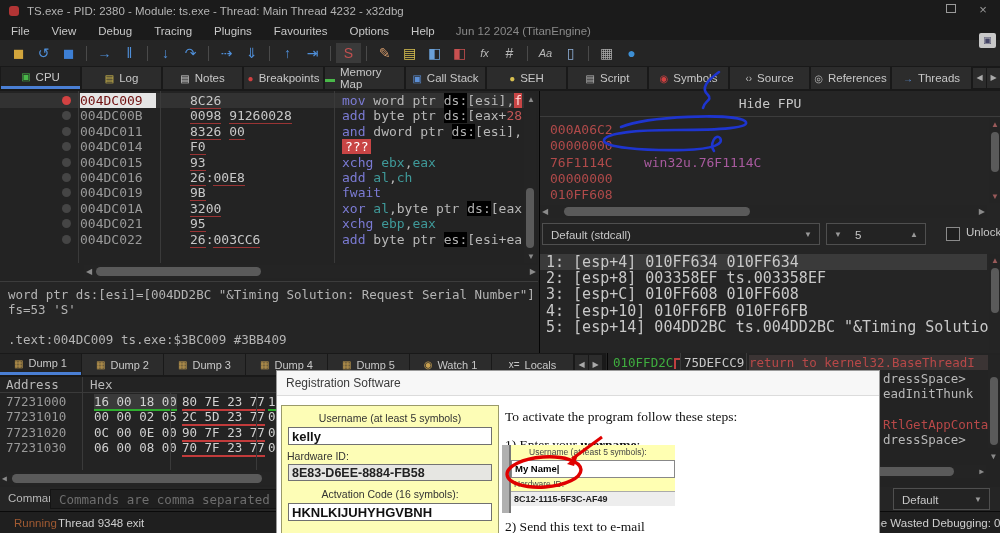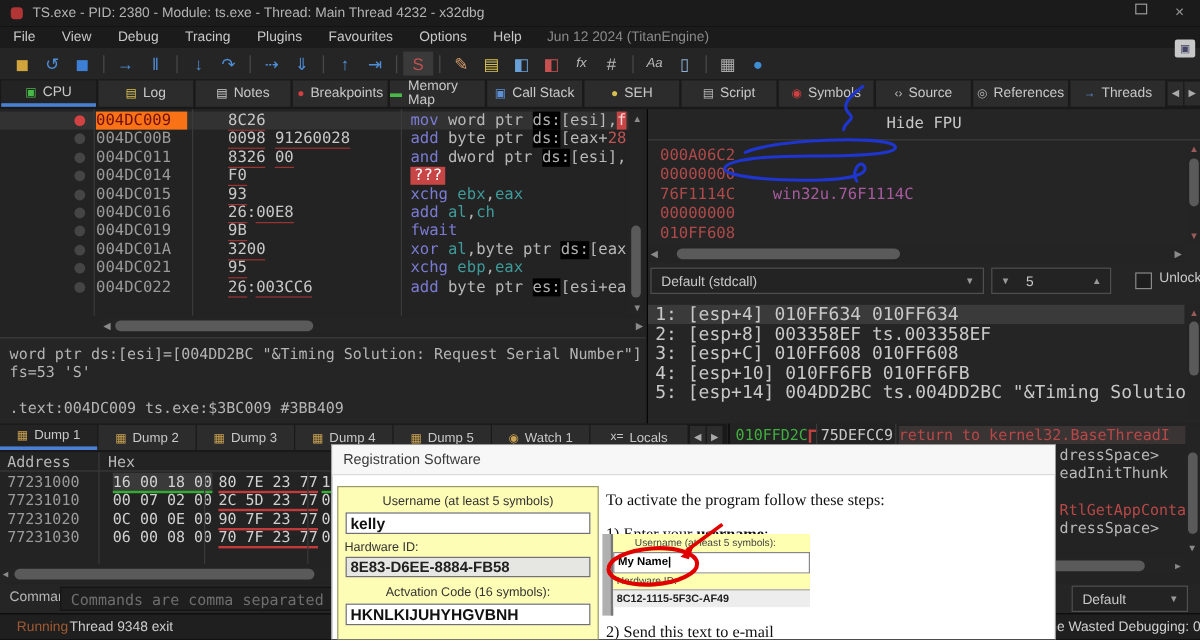--- a/index.html
+++ b/index.html
@@ -42,21 +42,21 @@
           text-align:center;line-height:20px;margin-left:1px;}
 
   
   #disasm{position:absolute;left:0;top:91px;width:538px;height:262px;background:#232323;}
   .vline{position:absolute;top:0;width:1px;background:#3a3a3a;}
   .drow{position:relative;height:15.4px;font-size:13px;}
   .drow.sel{background:#323232;}
   .ddot{position:absolute;left:62px;top:3px;width:9px;height:9px;border-radius:50%;background:#454545;}
   .ddot.bp{background:#d24242;}
   .daddr{position:absolute;left:80px;top:0;width:76px;color:#9a9a9a;}
-  .drow.sel .daddr{background:#f97316;color:#701010;}
+  .drow.sel .daddr{background:#e5e5e5;color:#701010;}
   .dbytes{position:absolute;left:190px;top:0;white-space:pre;color:#c8c8c8;}
   .bseg{border-bottom:1px solid #9a3434;}
   .dinstr{position:absolute;left:342px;top:0;white-space:pre;}
   .tok-mn{color:#7b7bd4;} .tok-reg{color:#3f9a9a;} .tok-num{color:#c05555;}
   .tok-seg{background:#000;color:#b0b0b0;} .tok-txt{color:#b8b8b8;}
   .tok-grn{color:#57a857;} .tok-inv{background:#c84545;color:#fff;padding:0 3px;}
   .tok-sel{background:#c84545;color:#ffd8d8;}
 
   .scroll-h{position:absolute;height:13px;background:#242424;}
   .scroll-v{position:absolute;width:12px;background:#242424;}
@@ -449,21 +449,21 @@
     </div>
     <div id="hexrows">
         <div class="hexrow" style="top: 17px;">
           <span class="haddr">77231000</span>
           <span class="hg ug hsel" style="left: 88px;">16 00 18 00</span>
           <span class="hg ur" style="left: 176px;">80 7E 23 77</span>
           <span class="hg ug" style="left: 262px;">14</span>
         </div>
         <div class="hexrow" style="top: 32.4px;">
           <span class="haddr">77231010</span>
-          <span class="hg" style="left: 88px;">00 07 02 00</span>
+          <span class="hg" style="left: 88px;">00 00 02 05</span>
           <span class="hg ur" style="left: 176px;">2C 5D 23 77</span>
           <span class="hg" style="left: 262px;">0E</span>
         </div>
         <div class="hexrow" style="top: 47.8px;">
           <span class="haddr">77231020</span>
           <span class="hg" style="left: 88px;">0C 00 0E 00</span>
           <span class="hg ur" style="left: 176px;">90 7F 23 77</span>
           <span class="hg" style="left: 262px;">08</span>
         </div>
         <div class="hexrow" style="top: 63.2px;">

